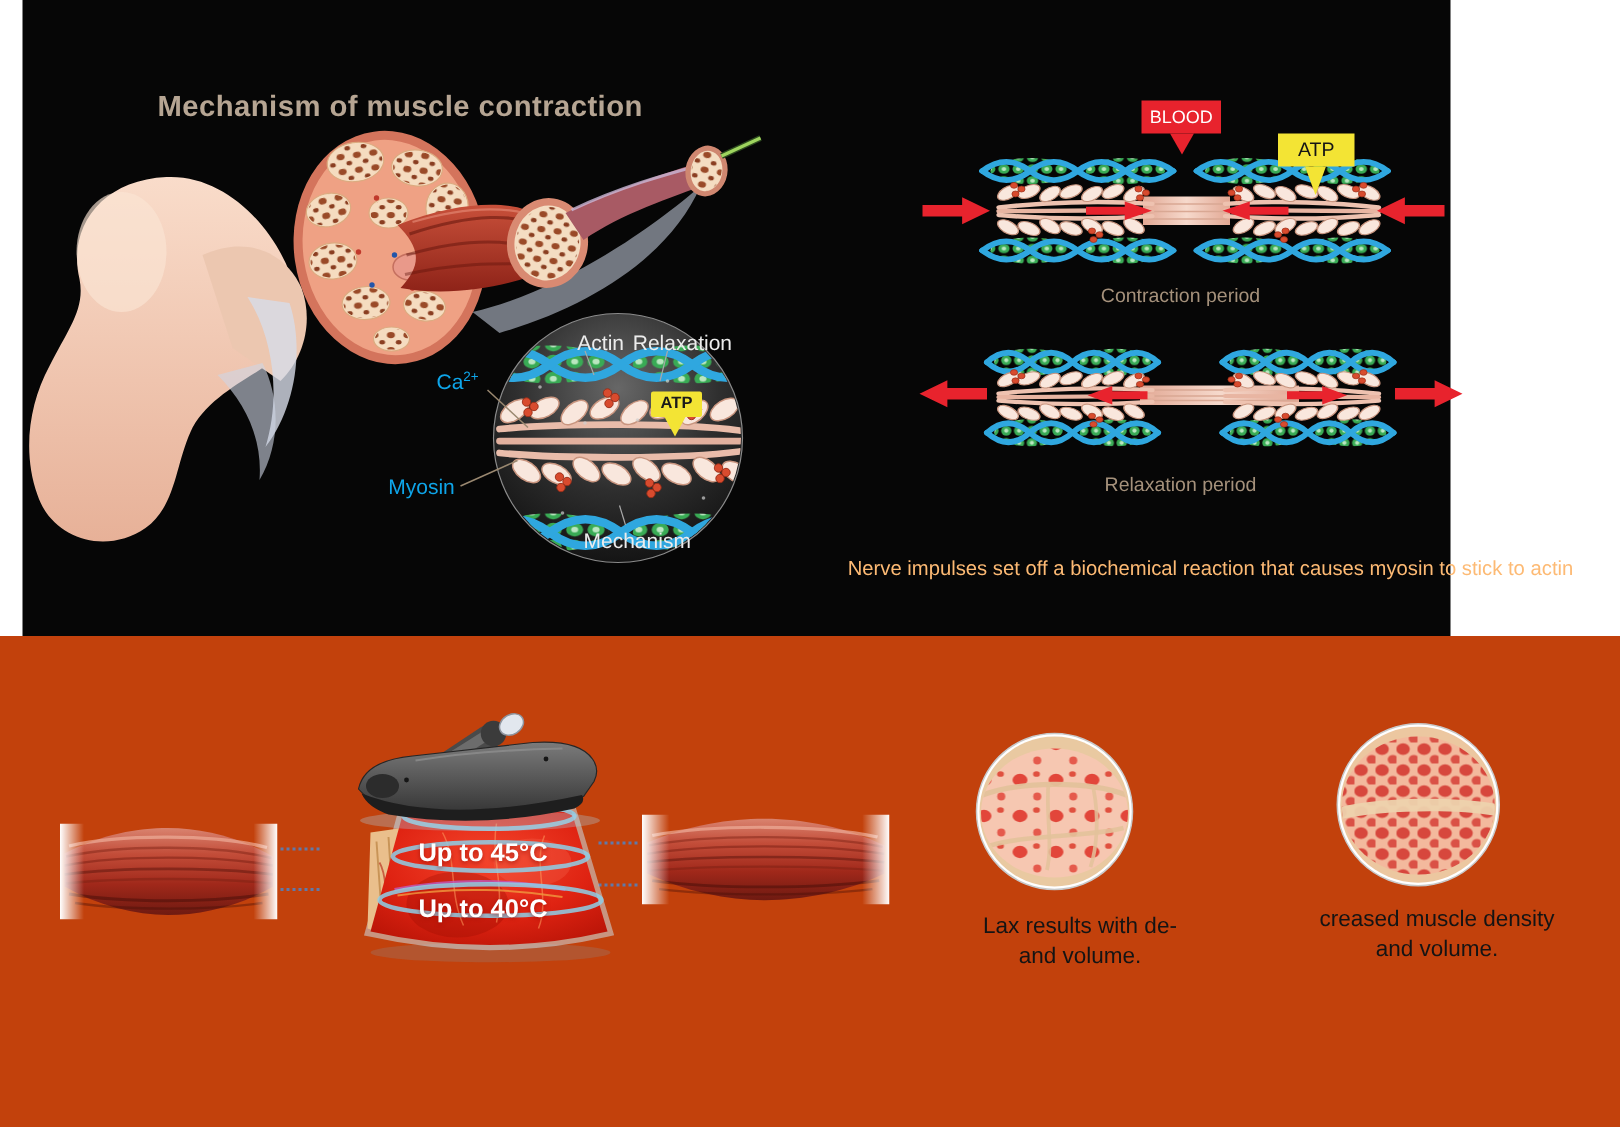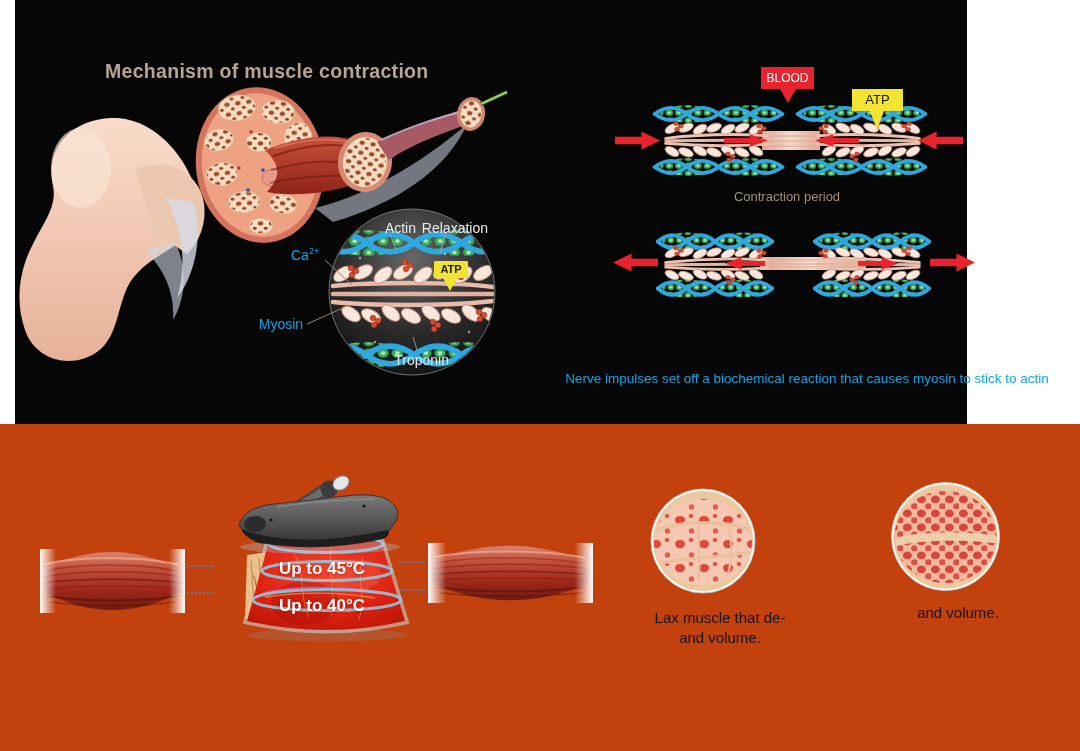--- a/index.html
+++ b/index.html
@@ -4,21 +4,21 @@
 <style>
   html,body{margin:0;padding:0;background:#ffffff;}
   .canvas{position:relative;width:1080px;height:751px;background:#ffffff;overflow:hidden;
           font-family:"Liberation Sans", sans-serif;}
   .abs{position:absolute;}
   .top-panel{position:absolute;left:15px;top:0;width:952px;height:424px;background:#060606;}
   .bottom-panel{position:absolute;left:0;top:424px;width:1080px;height:395px;background:#c2410c;}
   .panel-title{position:absolute;left:90px;top:47px;font-size:19.5px;font-weight:bold;
                color:#b6a593;letter-spacing:.3px;}
   .tan-caption{position:absolute;font-size:13px;font-weight:normal;color:#a5917b;text-align:center;}
-  .footnote{position:absolute;left:543px;top:357px;width:498px;font-size:13.5px;color:#0ea5e9;text-align:center;}
+  .footnote{position:absolute;left:543px;top:357px;width:498px;font-size:13.5px;color:#fdba74;text-align:center;}
   .callout{position:absolute;text-align:center;font-weight:normal;}
   .blood-box{left:151px;top:7px;width:53px;height:22px;background:#e8232d;color:#fff;
              font-size:12px;line-height:22px;}
   .blood-ptr{left:170px;top:29px;width:0;height:0;border-left:8px solid transparent;
              border-right:8px solid transparent;border-top:14px solid #e8232d;}
   .atp-box{left:242px;top:29px;width:51px;height:22px;background:#f3e434;color:#151515;
            font-size:13px;line-height:22px;}
   .atp-ptr{left:260px;top:51px;width:0;height:0;border-left:7.5px solid transparent;
            border-right:7.5px solid transparent;border-top:19px solid #f3e434;}
   .inset-label{position:absolute;text-align:right;color:#ececec;font-size:14px;}
@@ -300,21 +300,21 @@
           <path d="M188,88 L202,88 L195,101 Z" fill="#f3e434"></path>
         </g>
         <path d="M70,70 L97,95" stroke="#9a8870" stroke-width="1"></path>
         <path d="M52,134 L90,117" stroke="#9a8870" stroke-width="1"></path>
         <path d="M135,44 L141,60" stroke="#a9a9a9" stroke-width=".8"></path>
         <path d="M190,44 L185,64" stroke="#a9a9a9" stroke-width=".8"></path>
         <path d="M162,160 L158,147" stroke="#a9a9a9" stroke-width=".8"></path>
       </svg>
       <span class="inset-label" style="left:101px;top:30px;width:60px">Actin</span>
       <span class="inset-label" style="left:153px;top:30px;width:80px">Relaxation</span>
-      <span class="inset-label" style="left:134px;top:162px;width:60px">Troponin</span>
+      <span class="inset-label" style="left:134px;top:162px;width:60px">Mechanism</span>
       <span class="inset-atp">ATP</span>
       <span class="inset-tan" style="left:36px;top:56px"><span>Ca</span><sup>2+</sup></span>
       <span class="inset-tan" style="left:0;top:126px;width:52px;text-align:center">Myosin</span>
     </div>
 
     <div class="abs" style="left:595px;top:60px;width:470px;height:150px">
       <svg class="abs" style="left:0;top:0" width="470" height="150" viewBox="0 0 470 150">
         <rect x="152" y="71" width="58" height="19" fill="url(#pinkG)"></rect>
         <path d="M154,76 L208,76 M154,81 L208,81 M154,86 L208,86" stroke="#d9a894" stroke-width="1"></path>
         <use href="#band" x="45" y="41" width="127" height="26"></use>
@@ -355,20 +355,21 @@
           </g>
         <g transform="translate(155,42) scale(-1,1)">
           <use href="#arrowR" width="40" height="13"></use>
           </g>
         <use href="#arrowR" x="248" y="42" width="40" height="13"></use>
         <g transform="translate(48,38) scale(-1,1)">
           <use href="#arrowR" width="45" height="19"></use>
           </g>
         <use href="#arrowR" x="320" y="38" width="45" height="19"></use>
       </svg>
+      <div class="tan-caption" style="left:65px;top:100px;width:224px">Relaxation period</div>
     </div>
 
     <p class="footnote">Nerve impulses set off a biochemical reaction that causes myosin to stick to actin</p>
   </section>
 
   <section class="bottom-panel">
 
     <svg class="abs" style="left:40px;top:125px" width="145" height="64" viewBox="0 0 145 64">
       <use href="#muscle" width="145" height="64"></use>
     </svg>
@@ -447,20 +448,21 @@
           <ellipse cx="56.5" cy="56" rx="51" ry="46"></ellipse>
         </clipPath>
       <ellipse cx="56.5" cy="56" rx="51" ry="46" fill="#f3b99d"></ellipse>
       <g clip-path="url(#h2)">
         <rect width="113" height="113" fill="url(#dotsDense)"></rect>
         <path d="M5,57 C32,50 82,50 109,55 L109,63 C82,58 32,59 5,65 Z" fill="#edd2ad" opacity=".95"></path>
       </g>
     </svg>
 
     <div class="photo-caption" style="left:612px;top:184px">
-      <div>Lax muscle that de-</div>
+      <div>Lax results with de-</div>
       <div>and volume.</div>
     </div>
     <div class="photo-caption" style="left:850px;top:179px">
+      <div>creased muscle density</div>
       <div>and volume.</div>
     </div>
   </section>
 </div>
 
 </body></html>

